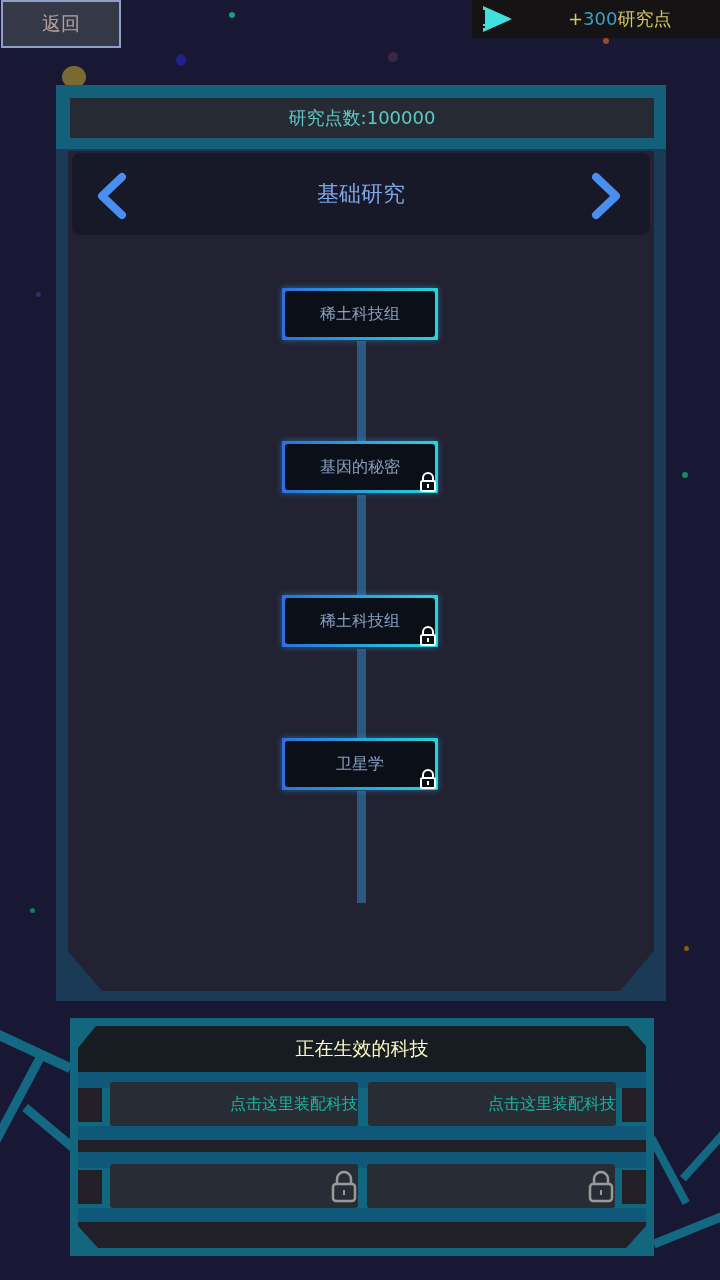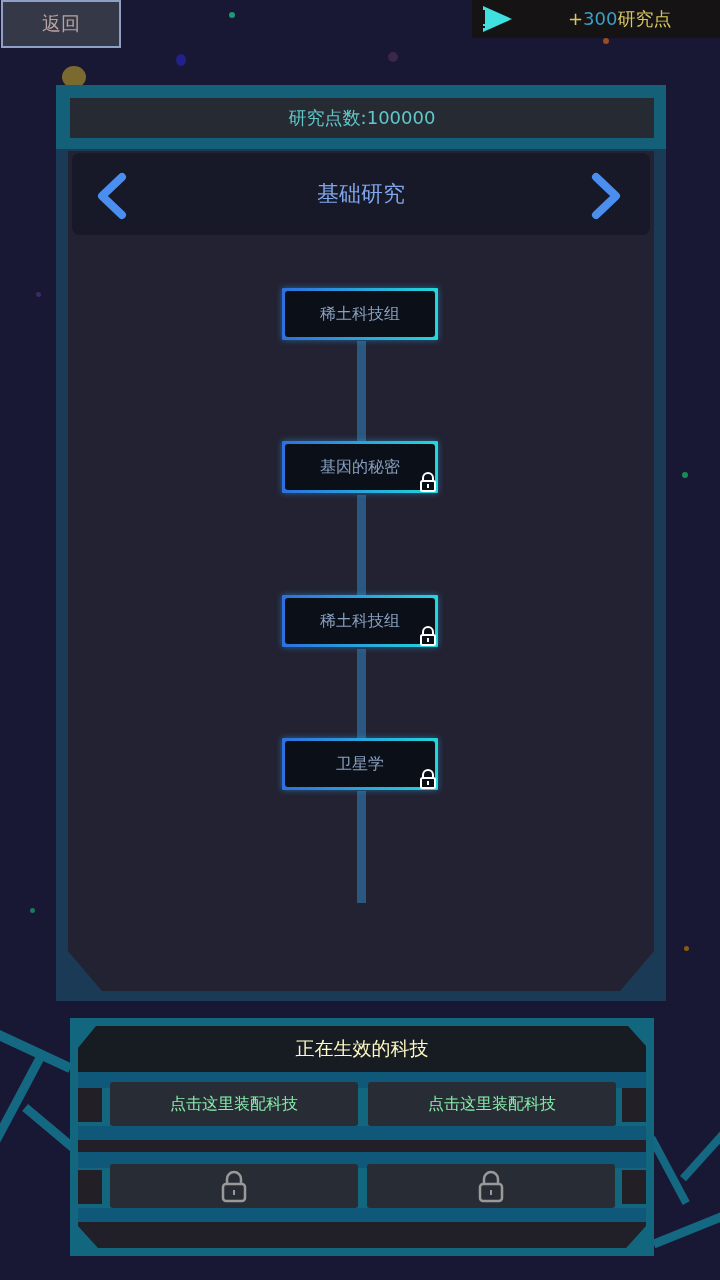--- a/index.html
+++ b/index.html
@@ -71,22 +71,22 @@
   .active-top {
     position:absolute; left:8px; top:8px; width:568px; height:46px; background:#171b22;
     clip-path:polygon(18px 0,550px 0,568px 20px,568px 100%,0 100%,0 22px);
     color:#fef9c3; font-size:19px; display:flex; align-items:center; justify-content:center;
   }
   .row-band { position:absolute; left:8px; width:568px; height:16px; background:#10587a; }
   .dark-strip { position:absolute; left:8px; width:568px; background:#221f28; }
   .side-block { position:absolute; width:24px; height:34px; background:#231f26; }
   .slot {
     position:absolute; width:248px; height:44px; background:#282c35; border-radius:3px;
-    display:flex; align-items:center; justify-content:center; cursor:pointer;
-    color:#86efac; font-size:16px;
+    display:flex; align-items:center; justify-content:flex-end; cursor:pointer;
+    color:#14b8a6; font-size:16px;
   }
   .active-bottom {
     position:absolute; left:8px; top:204px; width:568px; height:26px; background:#211f27;
     clip-path:polygon(0 0,100% 0,100% 4px,548px 100%,20px 100%,0 4px);
   }
   .deco-line { position:absolute; background:#146882; transform-origin:0 0; }
 </style>
 </head>
 <body>
 

